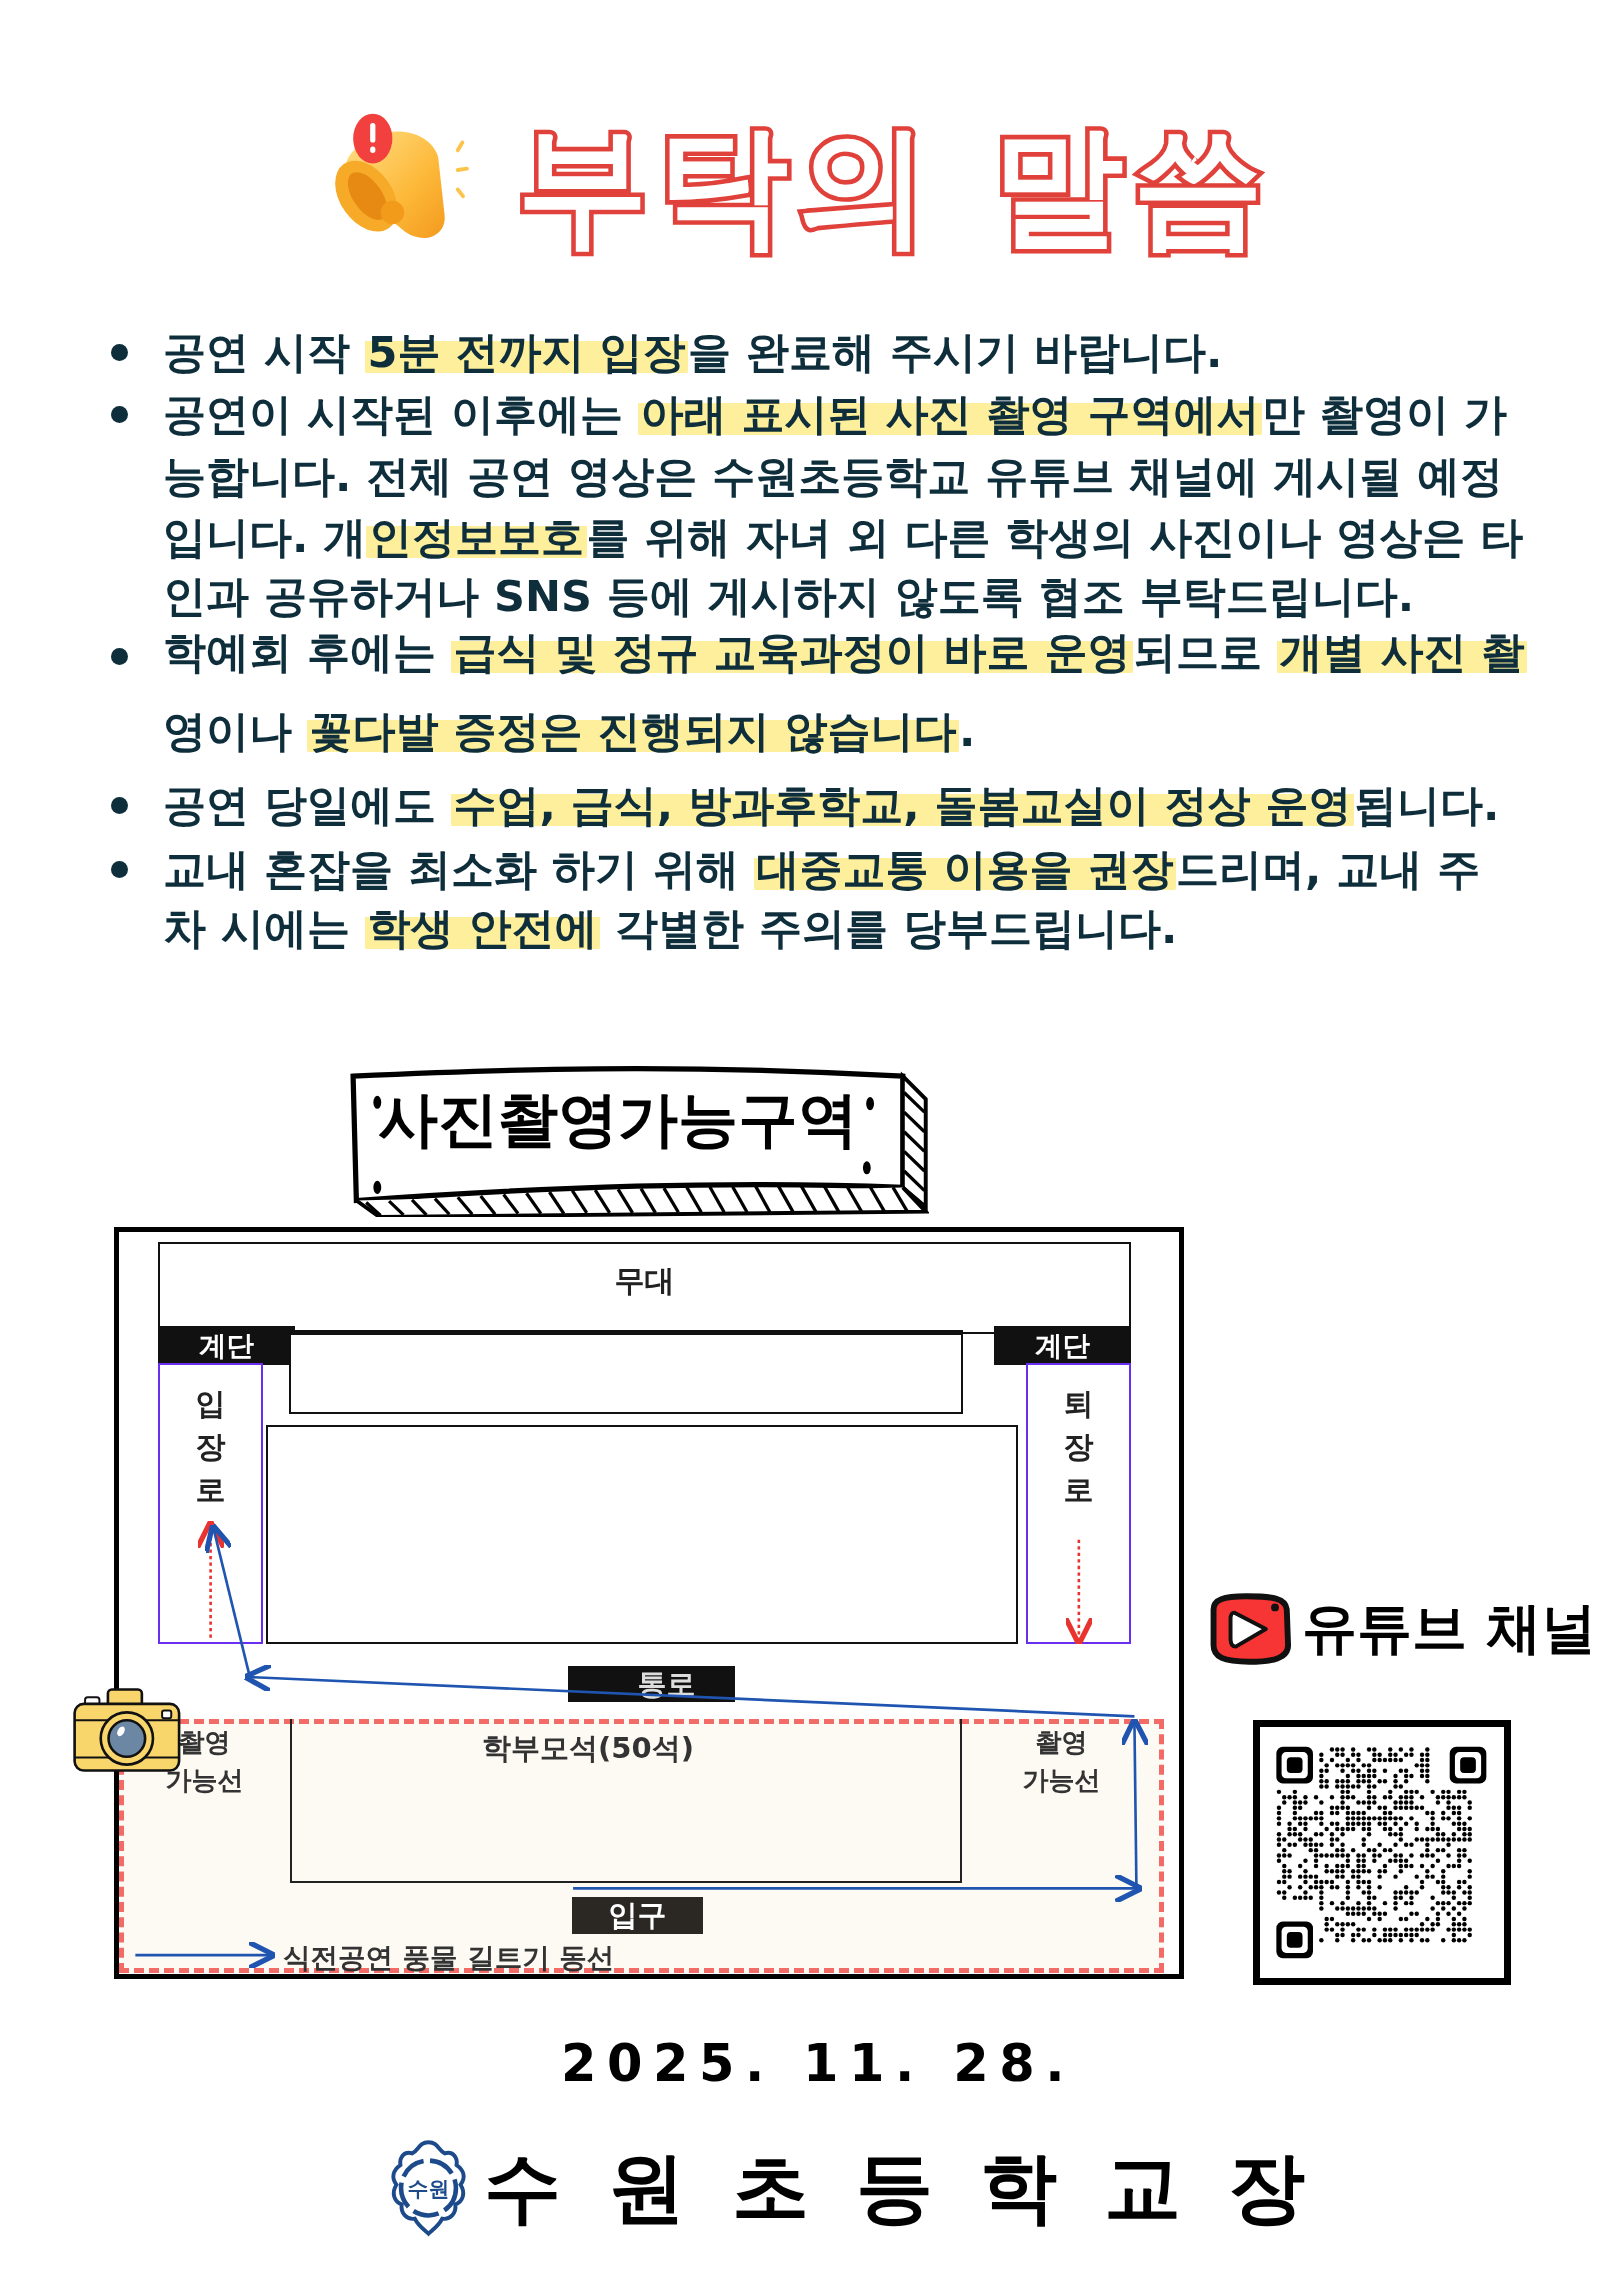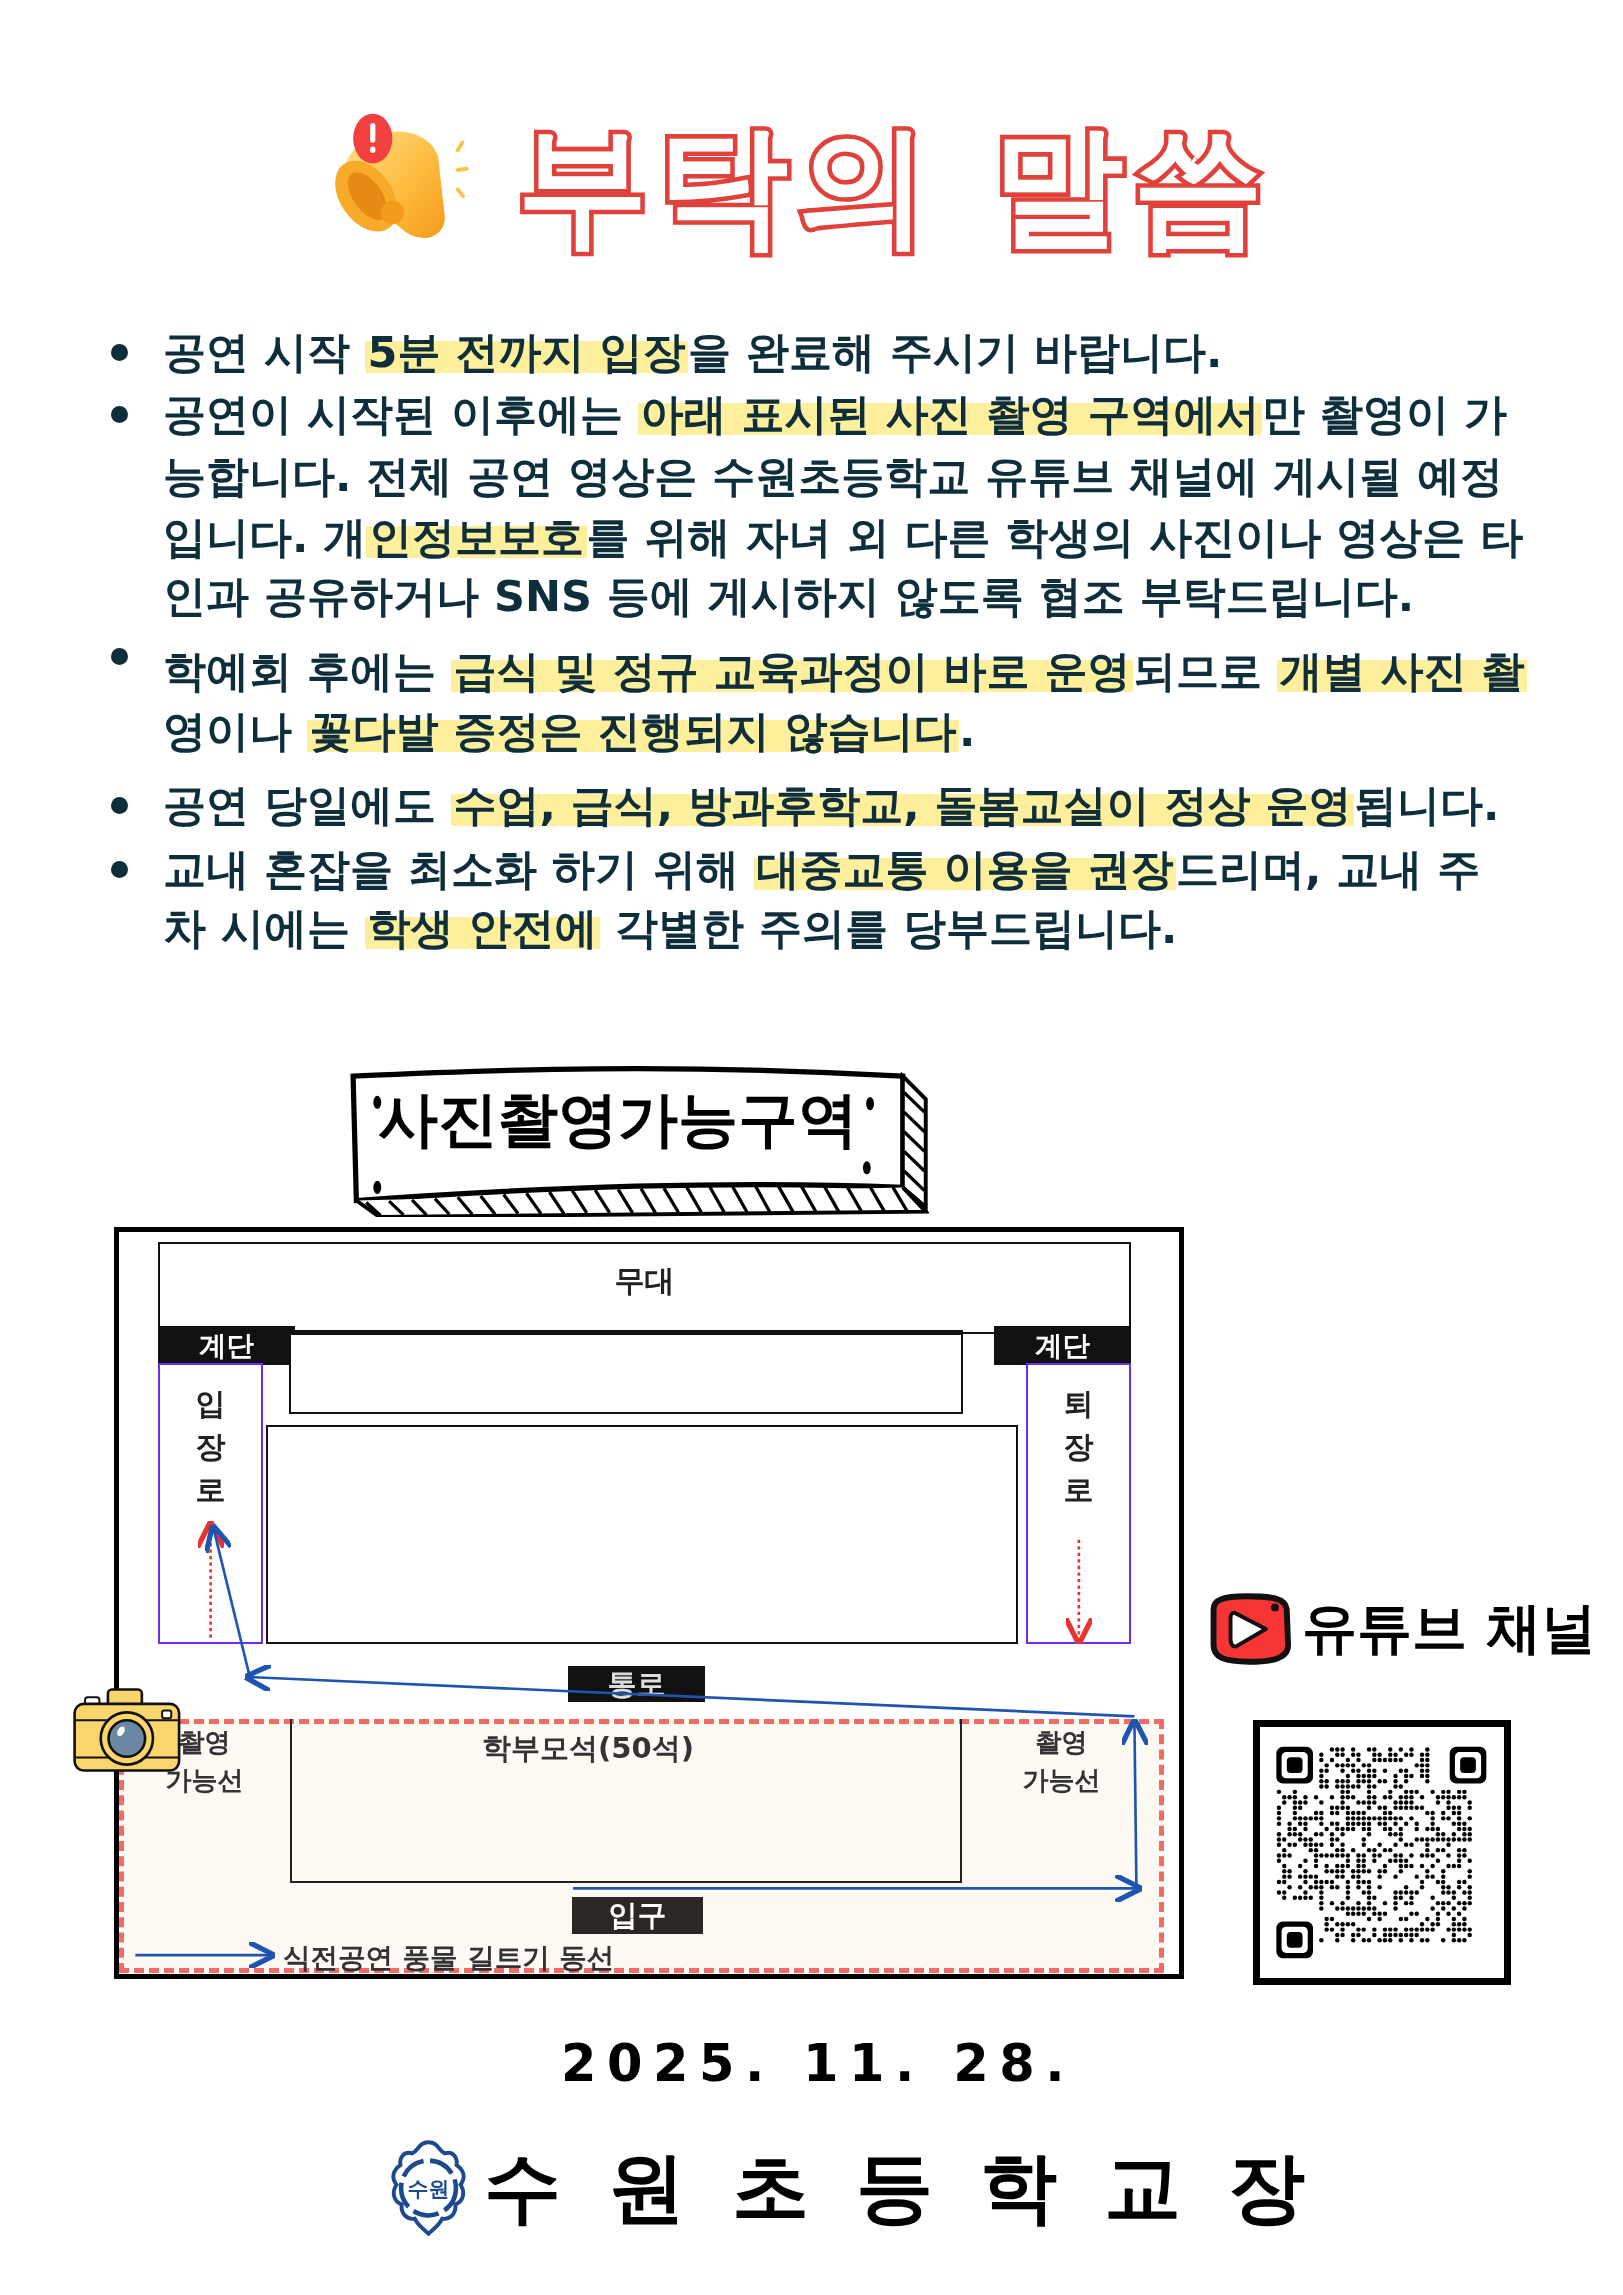--- a/index.html
+++ b/index.html
@@ -67,21 +67,21 @@
 
 <div id="notices" class="abs">
     <div class="dot" style="top: 23px;"></div>
     <div class="line" style="top: 0px;"><span>공연 시작 </span><span class="hl">5분 전까지 입장</span><span>을 완료해 주시기 바랍니다.</span></div>
     <div class="dot" style="top: 85px;"></div>
     <div class="line" style="top: 62px;"><span>공연이 시작된 이후에는 </span><span class="hl">아래  표시된 사진 촬영 구역에서</span><span>만 촬영이 가</span></div>
     <div class="line" style="top: 124px;"><span>능합니다. 전체 공연 영상은 수원초등학교 유튜브 채널에 게시될 예정</span></div>
     <div class="line" style="top: 185px;"><span>입니다. 개</span><span class="hl">인정보보호</span><span>를 위해 자녀 외 다른 학생의 사진이나 영상은 타</span></div>
     <div class="line" style="top: 244px;"><span>인과 공유하거나  SNS 등에 게시하지 않도록 협조 부탁드립니다.</span></div>
     <div class="dot" style="top: 327px;"></div>
-    <div class="line" style="top: 319px;"><span>학예회 후에는 </span><span class="hl">급식 및 정규 교육과정이 바로 운영</span><span>되므로 </span><span class="hl">개별 사진 촬</span></div>
+    <div class="line" style="top: 300px;"><span>학예회 후에는 </span><span class="hl">급식 및 정규 교육과정이 바로 운영</span><span>되므로 </span><span class="hl">개별 사진 촬</span></div>
     <div class="line" style="top: 379px;"><span>영이나 </span><span class="hl">꽃다발 증정은 진행되지 않습니다</span><span>.</span></div>
     <div class="dot" style="top: 476px;"></div>
     <div class="line" style="top: 453px;"><span>공연 당일에도 </span><span class="hl">수업, 급식, 방과후학교, 돌봄교실이 정상 운영</span><span>됩니다.</span></div>
     <div class="dot" style="top: 540px;"></div>
     <div class="line" style="top: 517px;"><span> 교내 혼잡을 최소화 하기 위해 </span><span class="hl">대중교통 이용을 권장</span><span>드리며, 교내 주</span></div>
     <div class="line" style="top: 576px;"><span>차 시에는 </span><span class="hl">학생 안전에</span><span> 각별한 주의를 당부드립니다.</span></div>
   </div>
 
 <div id="sign" class="abs">
   <svg width="589" height="177" viewBox="0 0 900 270">
@@ -148,21 +148,21 @@
 
   <div class="purple" style="left:907px;top:131px;width:105px;height:281px;"></div>
   <div class="lbl" style="left:907px;top:150px;width:105px;font-size:30px;line-height:43px;">
     <div>퇴</div>
     <div>장</div>
     <div>로</div>
   </div>
 
   <div class="box" style="left:147px;top:193px;width:752px;height:219px;"></div>
 
-  <div class="blk" style="left:449px;top:434px;width:137px;height:36px;font-size:29px;line-height:36px;color:#ddd;">통로</div>
+  <div class="blk" style="left:449px;top:434px;width:137px;height:36px;font-size:29px;line-height:36px;color:#ddd;padding-left:30px;">통로</div>
 
   <div class="lbl" style="left:46px;top:491px;width:79px;font-size:26px;line-height:38px;color:#333;">
     <div>촬영</div>
     <div>가능선</div>
   </div>
   <div class="lbl" style="left:890px;top:491px;width:105px;font-size:26px;line-height:38px;color:#333;">
     <div>촬영</div>
     <div>가능선</div>
   </div>
 

